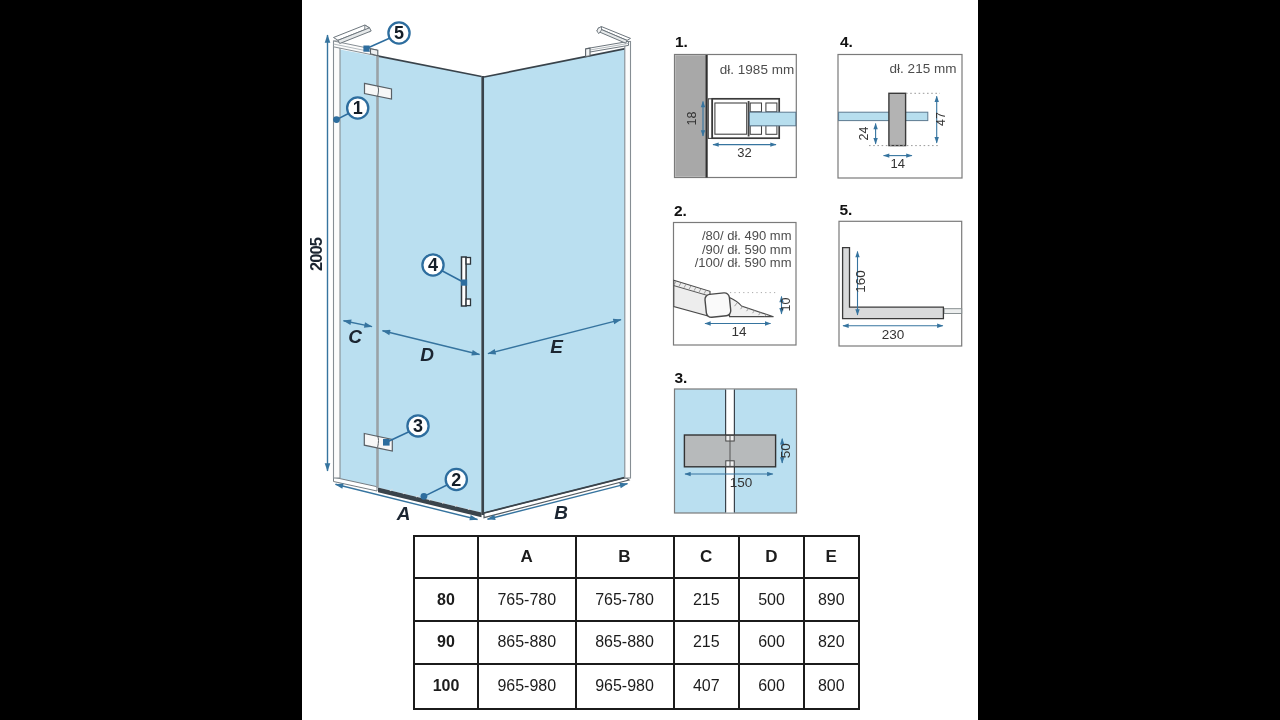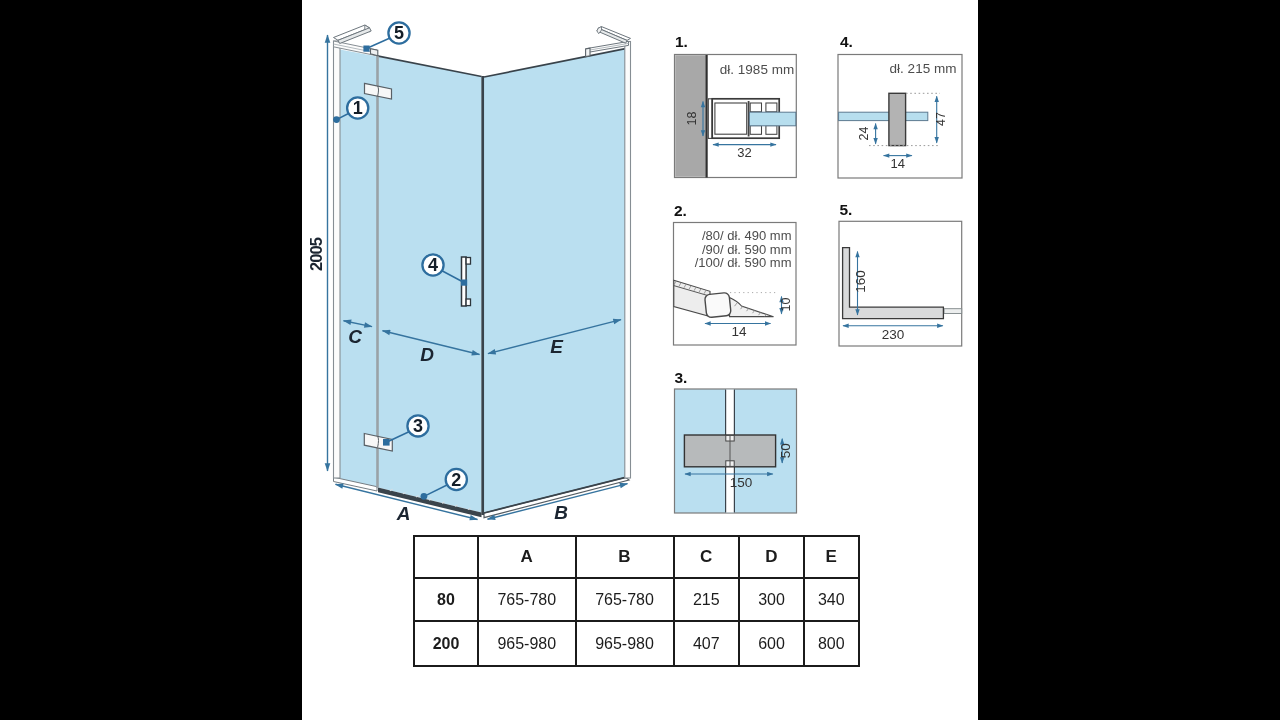--- a/index.html
+++ b/index.html
@@ -258,25 +258,33 @@
         <td class="h" style="width:96px">B</td>
         <td class="h" style="width:63.5px">C</td>
         <td class="h" style="width:63px">D</td>
         <td class="h" style="width:52.5px">E</td>
       </tr>
 <tr style="height:43px">
         <td class="r">80</td>
         <td>765-780</td>
         <td>765-780</td>
         <td>215</td>
-        <td>300</td>
-        <td>340</td>
+        <td>500</td>
+        <td>890</td>
+      </tr>
+<tr style="height:42.5px">
+        <td class="r">90</td>
+        <td>865-880</td>
+        <td>865-880</td>
+        <td>215</td>
+        <td>600</td>
+        <td>820</td>
       </tr>
 <tr style="height:45px">
-        <td class="r">200</td>
+        <td class="r">100</td>
         <td>965-980</td>
         <td>965-980</td>
         <td>407</td>
         <td>600</td>
         <td>800</td>
       </tr>
 </tbody>
   </table>
 
 </body></html>

